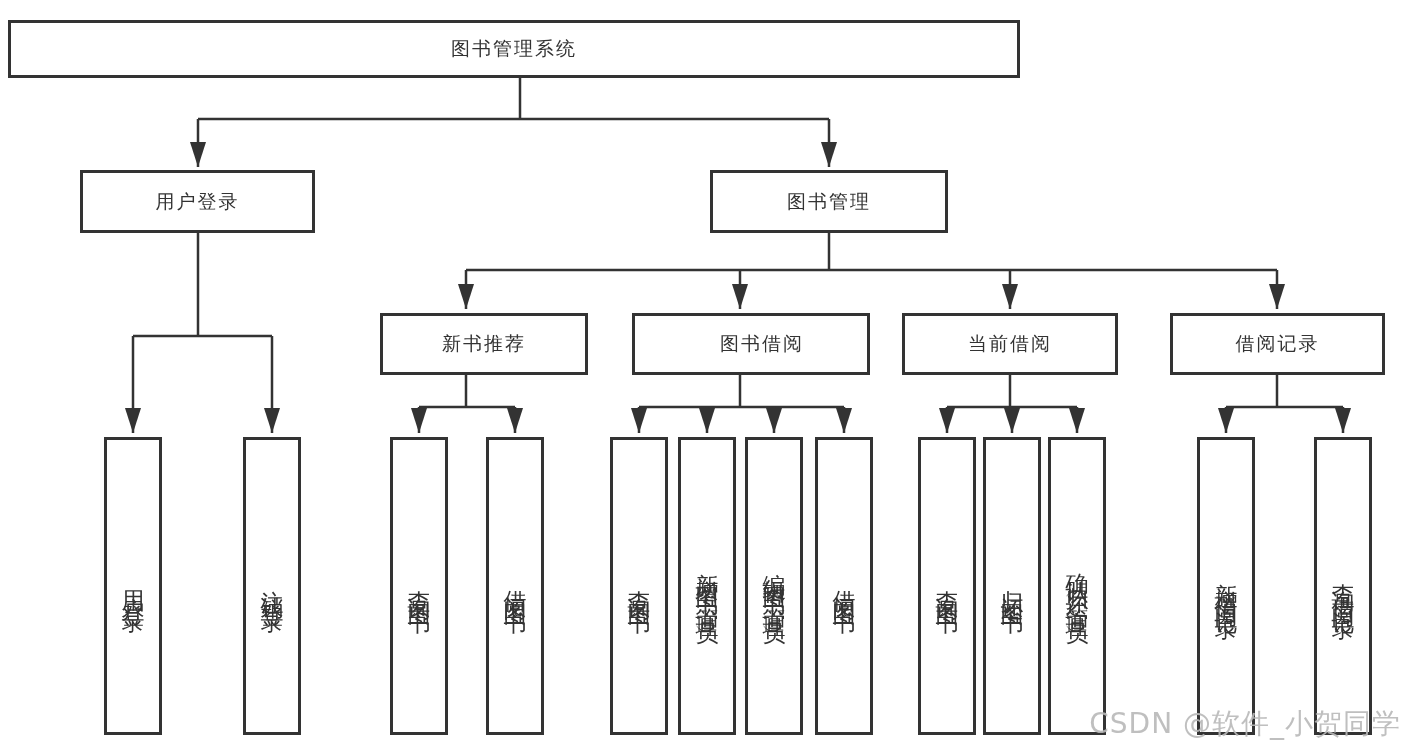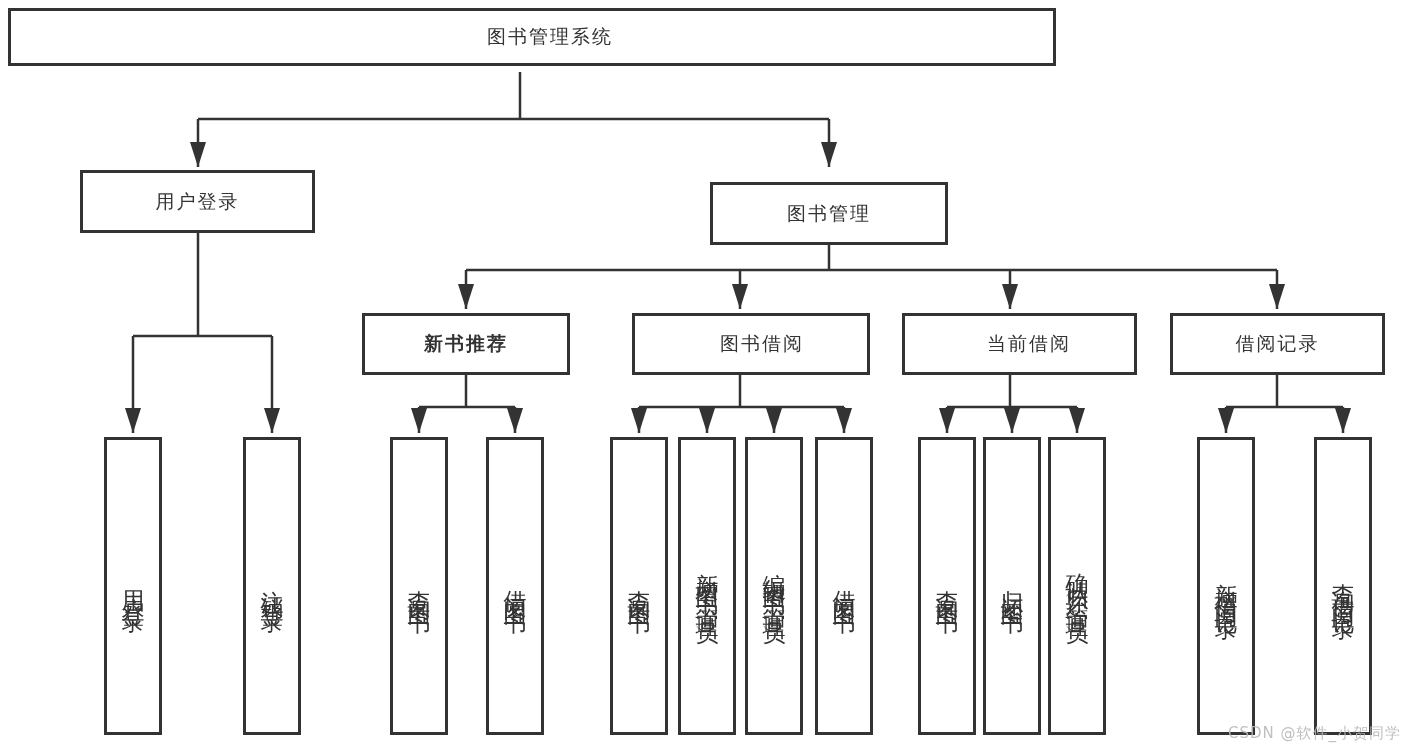--- a/index.html
+++ b/index.html
@@ -13,21 +13,21 @@
     display:flex;align-items:center;justify-content:center;
     color:#333333;box-sizing:content-box;
   }
   .hnode{font-size:19px;letter-spacing:2px;}
   .vnode span{
     writing-mode:vertical-rl;text-orientation:mixed;
     font-size:23px;letter-spacing:7px;line-height:1;white-space:nowrap;
   }
   #watermark{
     position:absolute;right:4px;bottom:4px;z-index:3;
-    font-size:15px;color:#b9b9b9;letter-spacing:1px;opacity:0.9;
+    font-size:28px;color:#b9b9b9;letter-spacing:1px;opacity:0.9;
   }
 </style>
 </head>
 <body>
 
 <div id="canvas">
 
   <svg id="wires" width="1405" height="747" viewBox="0 0 1405 747">
     <defs>
       <marker id="arw" markerUnits="userSpaceOnUse" markerWidth="26" markerHeight="18" viewBox="0 0 26 18" refX="25" refY="9" orient="auto">
@@ -68,28 +68,28 @@
       <path d="M774,407 V433"></path>
       <path d="M844,407 V433"></path>
       <path d="M947,407 V433"></path>
       <path d="M1012,407 V433"></path>
       <path d="M1077,407 V433"></path>
       <path d="M1226,407 V433"></path>
       <path d="M1343,407 V433"></path>
     </g>
   </svg>
 
-  <div class="node hnode" style="left:8px;top:8px;width:1006px;height:52px;padding-left:36px;">图书管理系统</div>
+  <div class="node hnode" style="left:8px;top:20px;width:1006px;height:52px;">图书管理系统</div>
 
   <div class="node hnode" style="left:80px;top:170px;width:229px;height:57px;">用户登录</div>
-  <div class="node hnode" style="left:710px;top:182px;width:232px;height:57px;">图书管理</div>
+  <div class="node hnode" style="left:710px;top:170px;width:232px;height:57px;">图书管理</div>
 
-  <div class="node hnode" style="left:362px;top:313px;width:202px;height:56px;font-weight:bold;">新书推荐</div>
+  <div class="node hnode" style="left:380px;top:313px;width:202px;height:56px;">新书推荐</div>
   <div class="node hnode" style="left:632px;top:313px;width:210px;height:56px;padding-left:22px;">图书借阅</div>
-  <div class="node hnode" style="left:902px;top:313px;width:210px;height:56px;padding-left:19px;">当前借阅</div>
+  <div class="node hnode" style="left:902px;top:313px;width:210px;height:56px;">当前借阅</div>
   <div class="node hnode" style="left:1170px;top:313px;width:209px;height:56px;text-align:right;">借阅记录</div>
 
   <div class="node vnode" style="left:104px;top:437px;width:52px;height:292px;">
     <span>用户登录</span>
   </div>
   <div class="node vnode" style="left:243px;top:437px;width:52px;height:292px;">
     <span>注销登录</span>
   </div>
 
   <div class="node vnode" style="left:390px;top:437px;width:52px;height:292px;">

